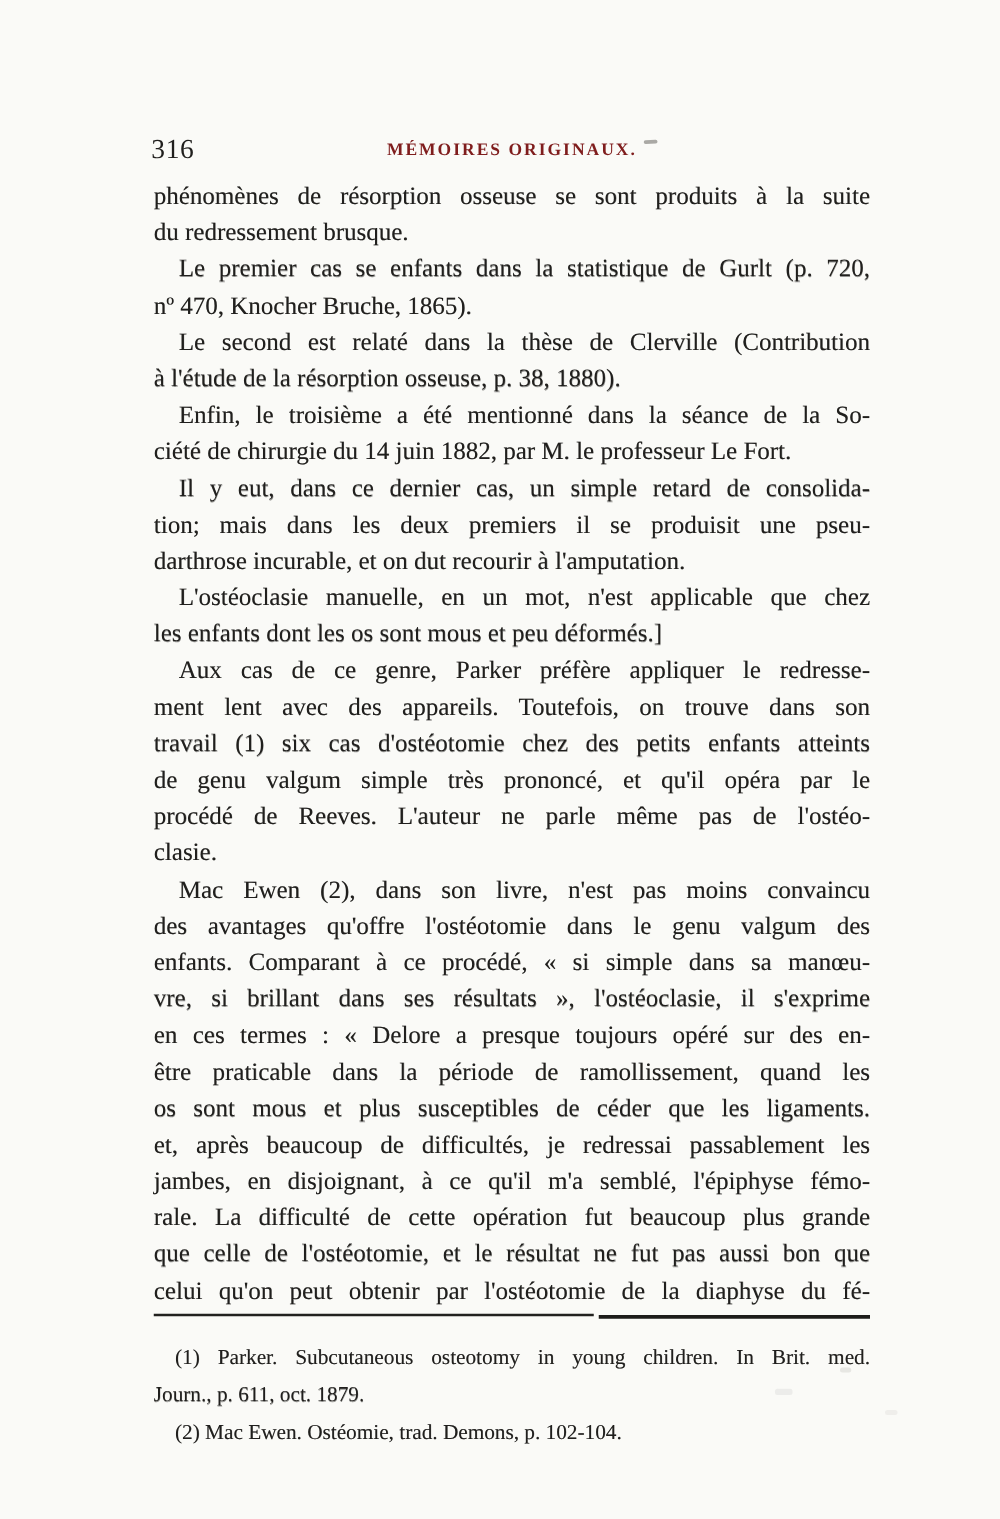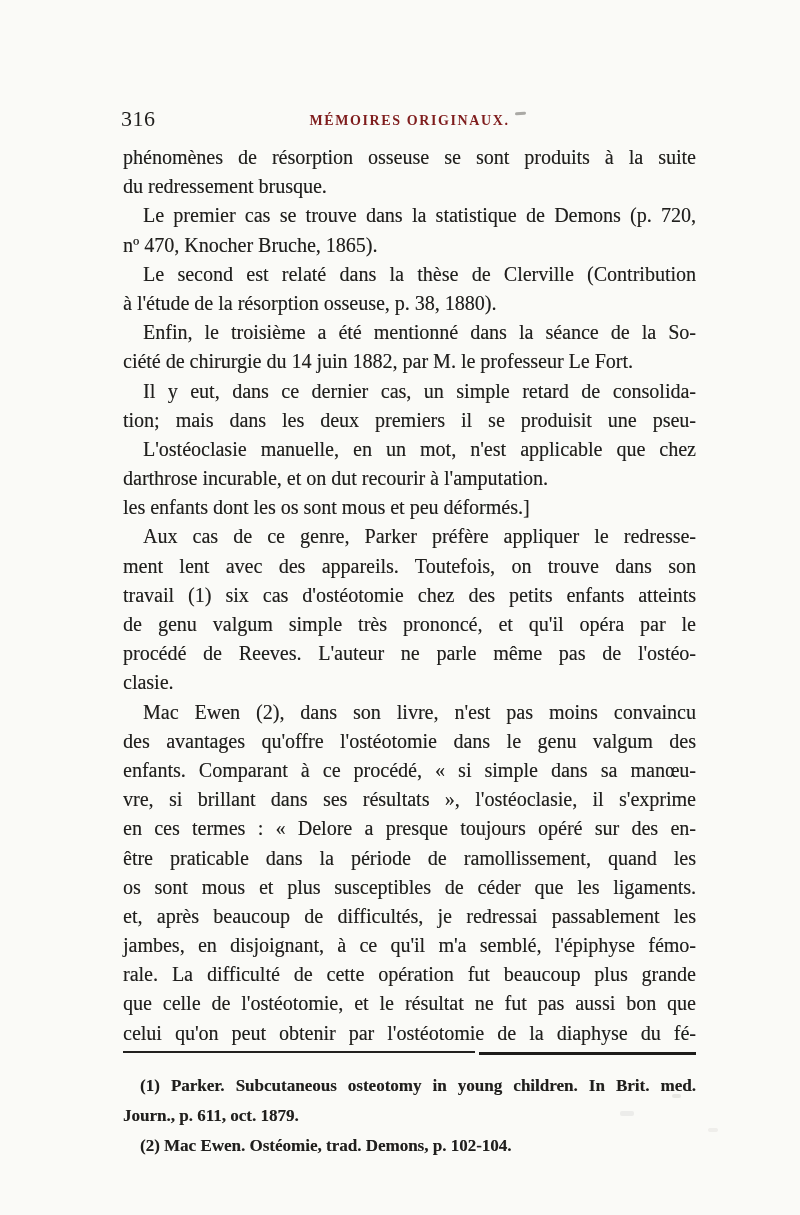--- a/index.html
+++ b/index.html
@@ -61,21 +61,20 @@
   .footnotes{
     position:absolute;left:var(--col-left);top:1062px;width:var(--col-width);
     font-size:17px;line-height:28px;
     text-shadow:0.2px 0.2px 0.3px rgba(25,24,22,0.45);
   }
   .fn-line{
     height:28px;
     text-align:justify;
     text-align-last:justify;
     white-space:nowrap;
-    font-weight:bold;
   }
   .fn-line.para-end{text-align-last:left;white-space:normal;}
   .fn-line.indent{text-indent:17px;}
   
   .speck{position:absolute;background:#8f8e8a;border-radius:2px;}
   .speck.dash{left:507px;top:104px;width:11px;height:3px;transform:rotate(-4deg);opacity:.75;}
   .speck.s2{left:664px;top:1086px;width:9px;height:4px;opacity:.18;}
   .speck.s3{left:612px;top:1103px;width:14px;height:5px;opacity:.12;}
   .speck.s4{left:700px;top:1120px;width:10px;height:4px;opacity:.10;}
 </style>
@@ -86,30 +85,30 @@
 
   <div class="page-number">316</div>
 
   <div class="running-title">MÉMOIRES ORIGINAUX.</div>
 
   <span class="speck dash"></span>
 
   <div class="body-text">
       <div class="line">phénomènes de résorption osseuse se sont produits à la suite</div>
       <div class="line para-end">du redressement brusque.</div>
-      <div class="line indent">Le premier cas se trouve dans la statistique de Demons (p. 720,</div>
+      <div class="line indent">Le premier cas se enfants dans la statistique de Gurlt (p. 720,</div>
       <div class="line para-end">nº 470, Knocher Bruche, 1865).</div>
       <div class="line indent">Le second est relaté dans la thèse de Clerville (Contribution</div>
       <div class="line para-end">à l'étude de la résorption osseuse, p. 38, 1880).</div>
       <div class="line indent">Enfin, le troisième a été mentionné dans la séance de la So-</div>
       <div class="line para-end">ciété de chirurgie du 14 juin 1882, par M. le professeur Le Fort.</div>
       <div class="line indent">Il y eut, dans ce dernier cas, un simple retard de consolida-</div>
       <div class="line">tion; mais dans les deux premiers il se produisit une pseu-</div>
+      <div class="line para-end">darthrose incurable, et on dut recourir à l'amputation.</div>
       <div class="line indent">L'ostéoclasie manuelle, en un mot, n'est applicable que chez</div>
-      <div class="line para-end">darthrose incurable, et on dut recourir à l'amputation.</div>
       <div class="line para-end">les enfants dont les os sont mous et peu déformés.]</div>
       <div class="line indent">Aux cas de ce genre, Parker préfère appliquer le redresse-</div>
       <div class="line">ment lent avec des appareils. Toutefois, on trouve dans son</div>
       <div class="line">travail (1) six cas d'ostéotomie chez des petits enfants atteints</div>
       <div class="line">de genu valgum simple très prononcé, et qu'il opéra par le</div>
       <div class="line">procédé de Reeves. L'auteur ne parle même pas de l'ostéo-</div>
       <div class="line para-end">clasie.</div>
       <div class="line indent">Mac Ewen (2), dans son livre, n'est pas moins convaincu</div>
       <div class="line">des avantages qu'offre l'ostéotomie dans le genu valgum des</div>
       <div class="line">enfants. Comparant à ce procédé, « si simple dans sa manœu-</div>

